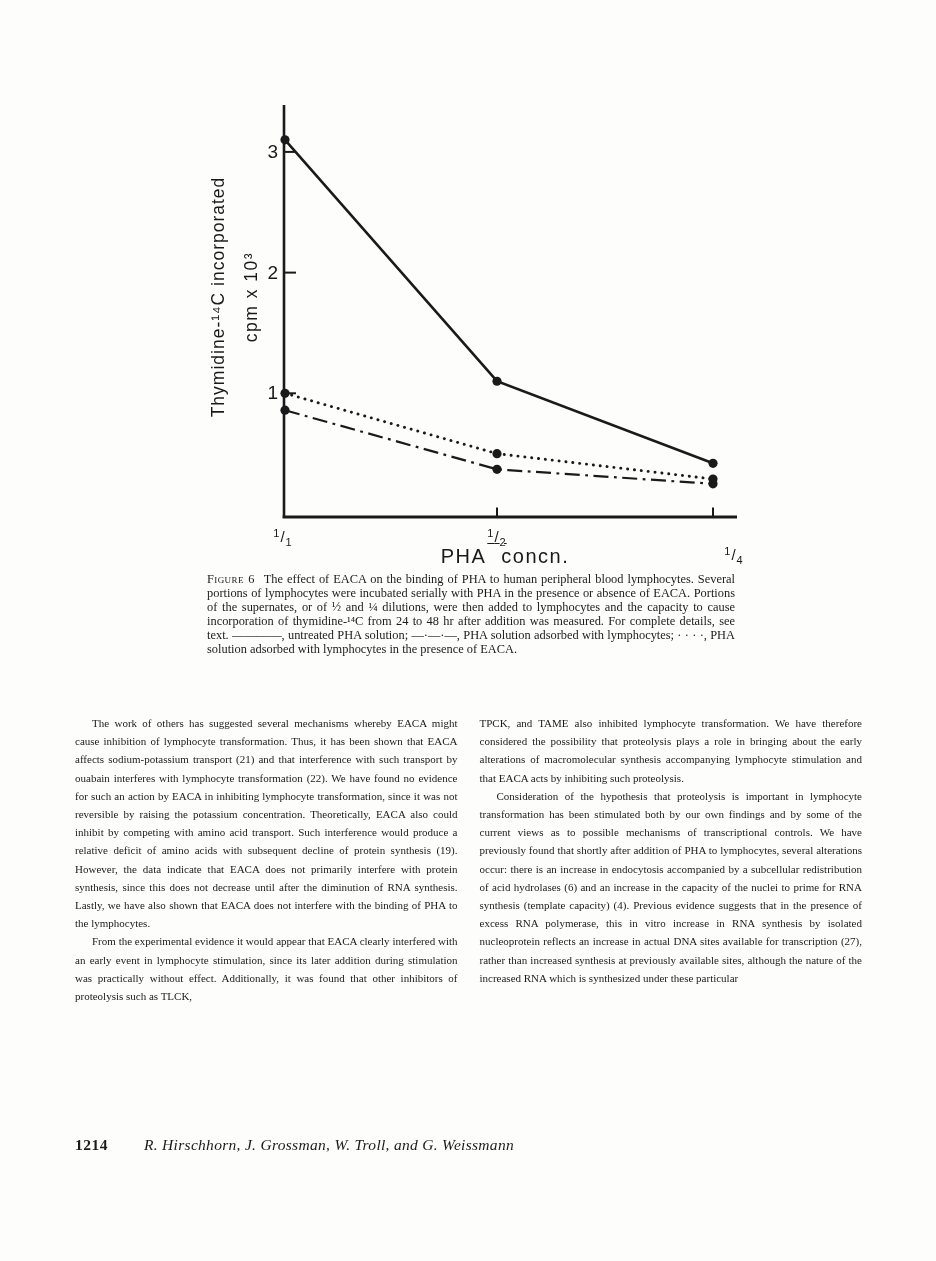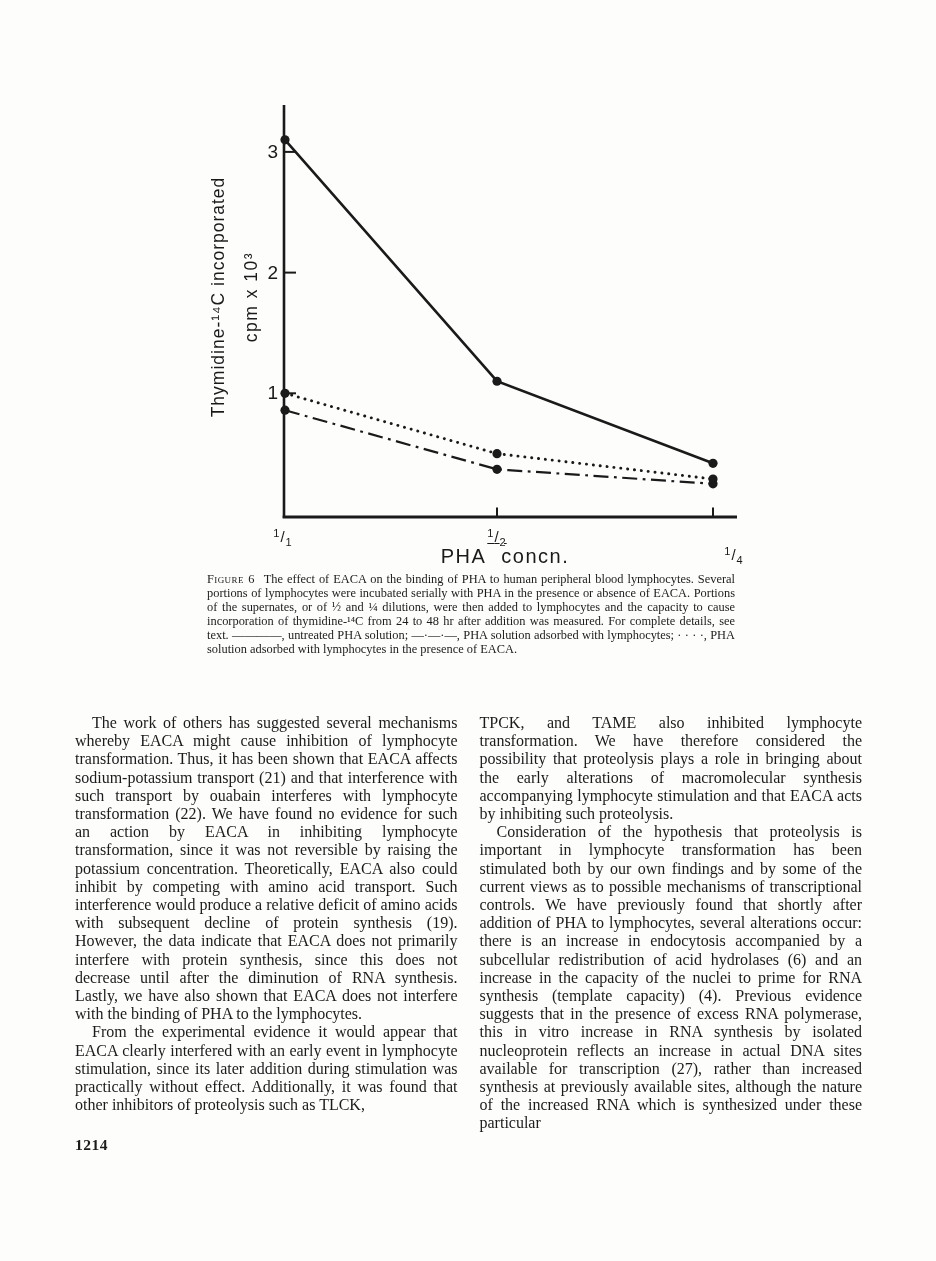--- a/index.html
+++ b/index.html
@@ -37,21 +37,21 @@
   .figure-caption {
     position:absolute; left:207px; top:572px; width:528px;
     font-size:12.4px; line-height:14px; text-align:justify;
   }
   .figure-caption .figlabel { font-variant:small-caps; letter-spacing:0.4px; margin-right:9px; }
   
   .body-columns {
     position:absolute; left:75px; top:714px; width:787px;
     display:flex; gap:22px;
   }
-  .body-column { flex:1 1 0; font-size:16px; line-height:18.2px; text-align:justify; }
+  .body-column { flex:1 1 0; font-size:11px; line-height:18.2px; text-align:justify; }
   .body-column p { margin:0; }
   .body-column p.indent { text-indent:17px; }
   
   .page-footer {
     position:absolute; left:75px; top:1136px; width:790px;
     display:flex; align-items:center; font-size:15.5px;
   }
   .page-number { font-weight:bold; letter-spacing:0.5px; }
   .running-authors { font-style:italic; margin-left:36px; letter-spacing:0.3px; }
 </style>
@@ -106,15 +106,16 @@
       <p class="indent">From the experimental evidence it would appear that EACA clearly interfered with an early event in lymphocyte stimulation, since its later addition during stimulation was practically without effect. Additionally, it was found that other inhibitors of proteolysis such as TLCK,</p>
     </div>
     <div class="body-column">
       <p>TPCK, and TAME also inhibited lymphocyte transformation. We have therefore considered the possibility that proteolysis plays a role in bringing about the early alterations of macromolecular synthesis accompanying lymphocyte stimulation and that EACA acts by inhibiting such proteolysis.</p>
       <p class="indent">Consideration of the hypothesis that proteolysis is important in lymphocyte transformation has been stimulated both by our own findings and by some of the current views as to possible mechanisms of transcriptional controls. We have previously found that shortly after addition of PHA to lymphocytes, several alterations occur: there is an increase in endocytosis accompanied by a subcellular redistribution of acid hydrolases (6) and an increase in the capacity of the nuclei to prime for RNA synthesis (template capacity) (4). Previous evidence suggests that in the presence of excess RNA polymerase, this in vitro increase in RNA synthesis by isolated nucleoprotein reflects an increase in actual DNA sites available for transcription (27), rather than increased synthesis at previously available sites, although the nature of the increased RNA which is synthesized under these particular</p>
     </div>
   </div>
 
   <div class="page-footer">
     <span class="page-number">1214</span>
+    <span class="running-authors">R. Hirschhorn, J. Grossman, W. Troll, and G. Weissmann</span>
   </div>
 
 </div>
 
 </body></html>

